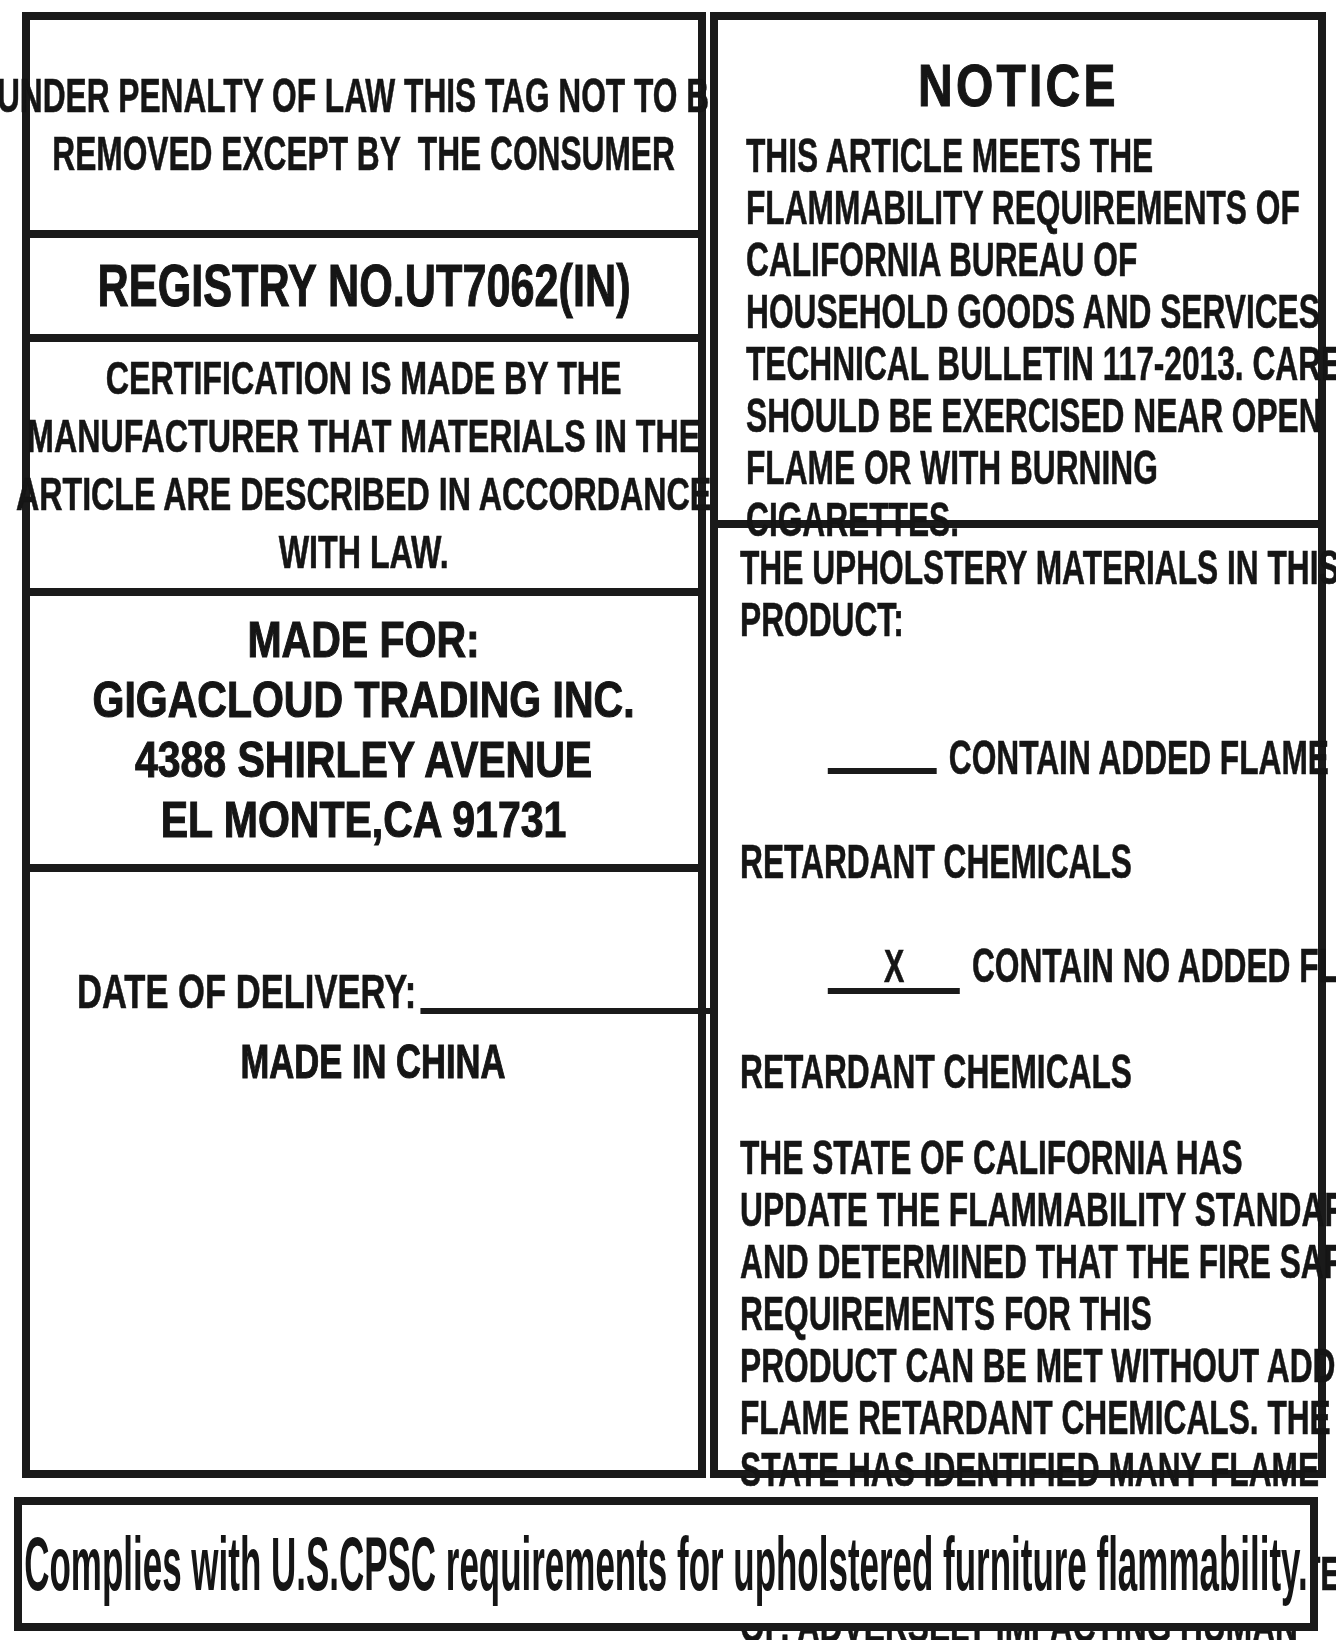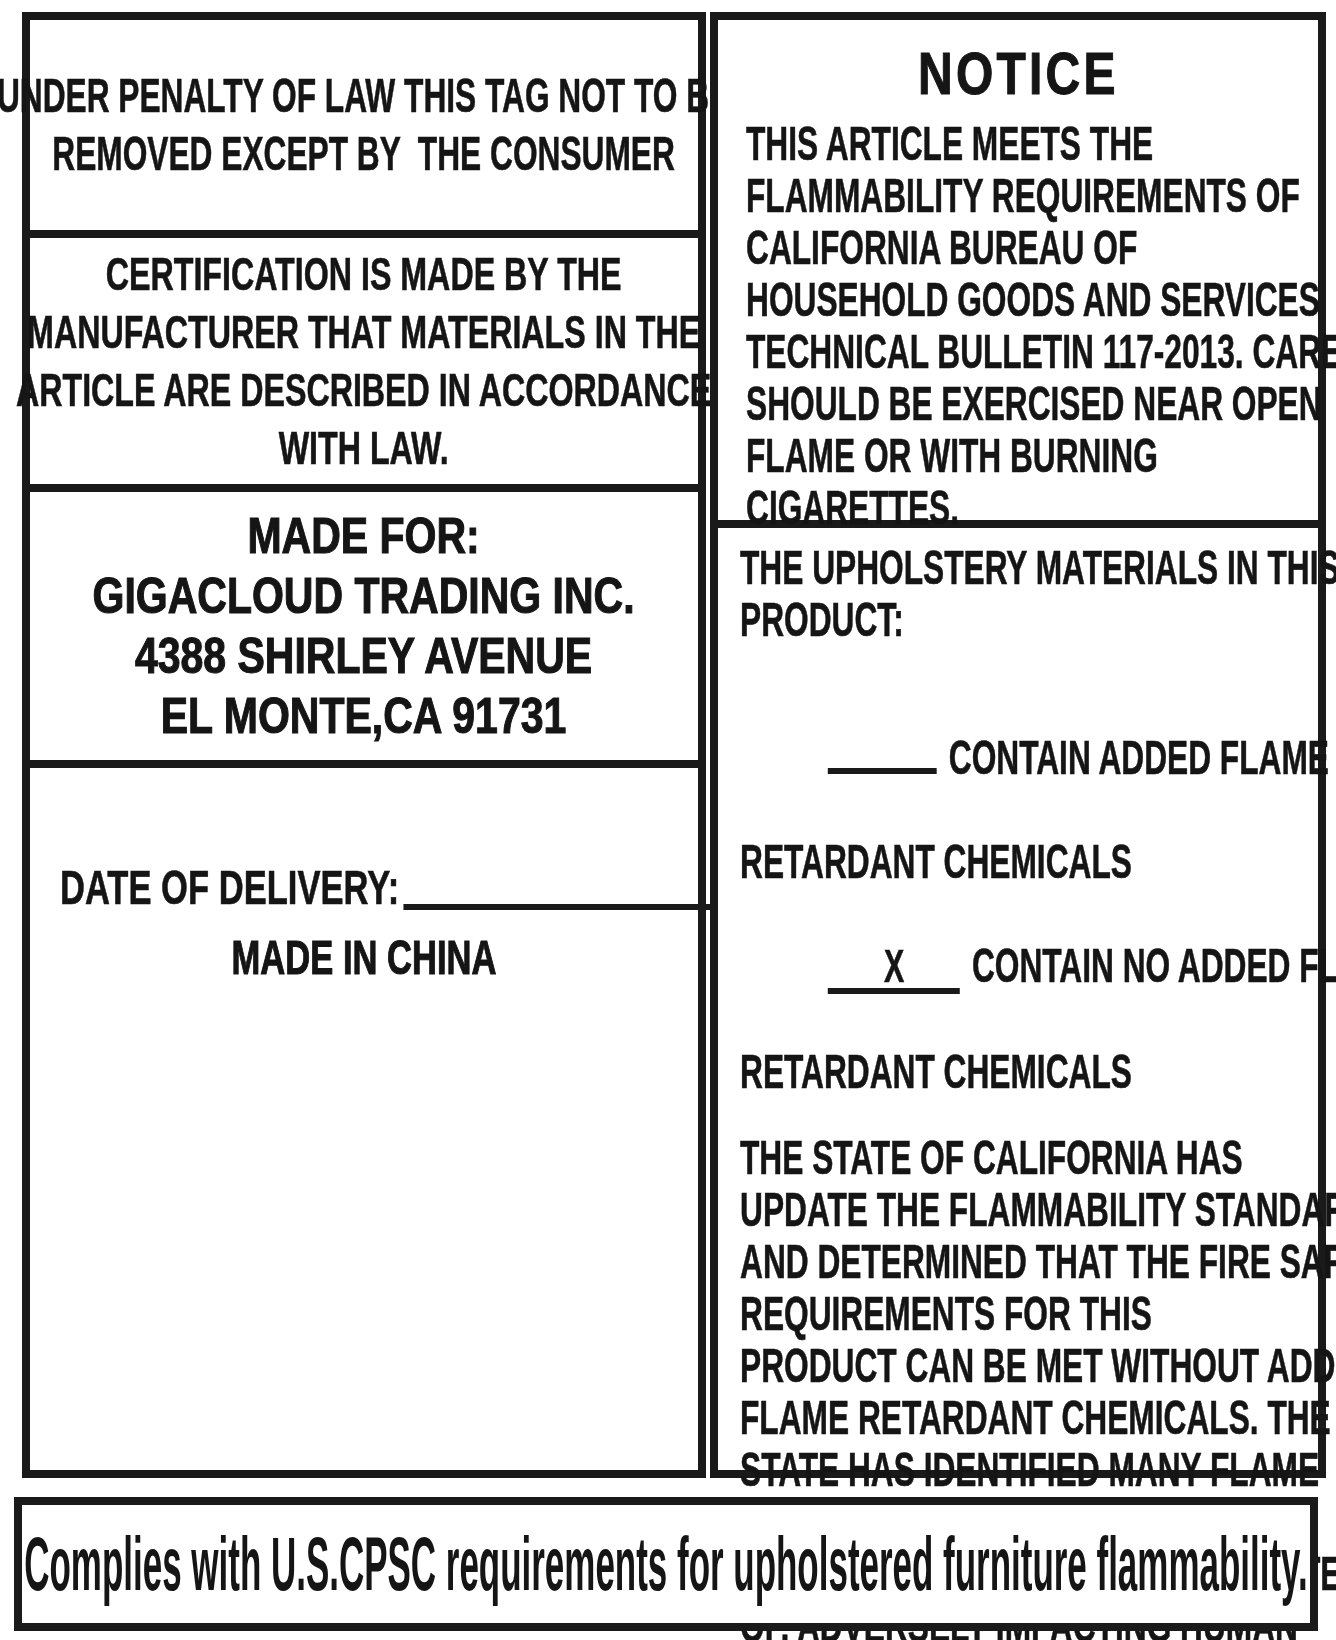--- a/index.html
+++ b/index.html
@@ -31,23 +31,23 @@
     align-items: center; justify-content: center;
     border-bottom: 8px solid #1a1a1a;
     box-sizing: border-box;
     overflow: visible;
   }
   #lsec-penalty       { height: 218px; }
   #lsec-material      { height: 288px; }
   #lsec-registry      { height: 104px; }
   #lsec-certification { height: 254px; }
   #lsec-made-for      { height: 276px; }
-  #lsec-delivery      { flex: 1; border-bottom: none; display: block; padding: 92px 30px 0 30px; box-sizing: border-box; }
+  #lsec-delivery      { flex: 1; border-bottom: none; display: block; padding: 92px 30px 0 47px; box-sizing: border-box; }
 
-  #rsec-notice { height: 508px; border-bottom: 8px solid #1a1a1a; box-sizing: border-box; padding-top: 20px; }
+  #rsec-notice { height: 508px; border-bottom: 8px solid #1a1a1a; box-sizing: border-box; padding-top: 32px; }
   #rsec-materials-info { flex: 1; box-sizing: border-box; padding: 14px 0 0 22px; }
 
   .txt {
     white-space: pre;
     font-weight: 700;
     line-height: 1.2;
   }
   .scale-c { width: max-content; transform-origin: center top; }
   .scale-l { width: max-content; transform-origin: left top; }
 
@@ -99,20 +99,23 @@
 <div id="stage">
 
   <div class="box" id="left-box">
 
     <section class="lsec" id="lsec-penalty">
       <div class="txt t-penalty semi scale-c">UNDER PENALTY OF LAW THIS TAG NOT TO BE
 REMOVED EXCEPT BY  THE CONSUMER</div>
     </section>
 
 
+    <section class="lsec" id="lsec-registry">
+      <div class="txt t-registry heavy scale-c">REGISTRY NO.UT7062(IN)</div>
+    </section>
 
     <section class="lsec" id="lsec-certification">
       <div class="txt t-cert semi scale-c">CERTIFICATION IS MADE BY THE
 MANUFACTURER THAT MATERIALS IN THE
 ARTICLE ARE DESCRIBED IN ACCORDANCE
 WITH LAW.</div>
     </section>
 
     <section class="lsec" id="lsec-made-for">
       <div class="txt t-madefor heavy scale-c">MADE FOR:

